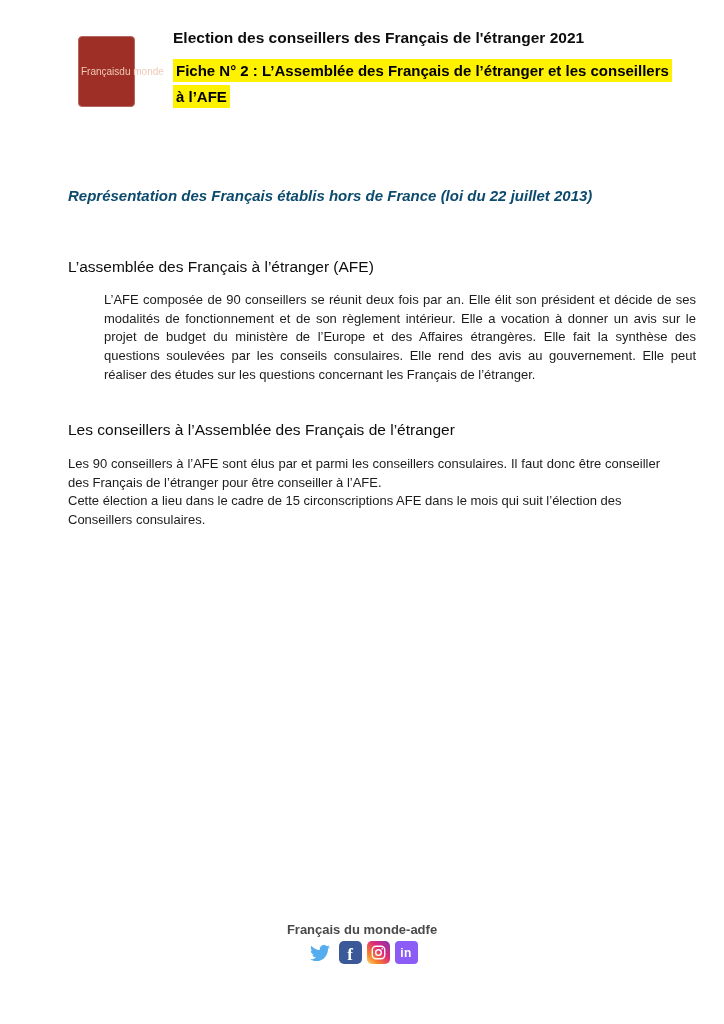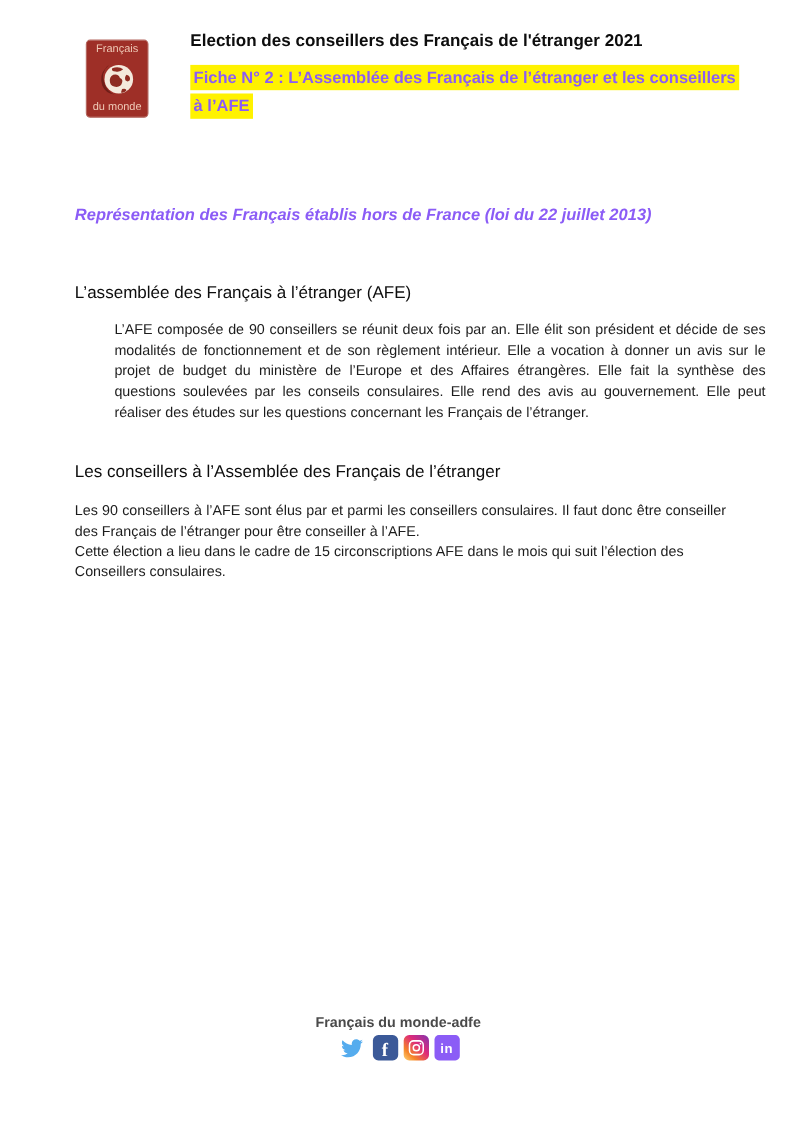--- a/index.html
+++ b/index.html
@@ -19,21 +19,21 @@
 
   
   .logo {
     position: absolute;
     left: 78px; top: 36px;
     width: 57px; height: 71px;
     background: #9E2F27;
     border: 1px solid #b4675f;
     border-radius: 4px;
     display: flex;
-    flex-direction: column;
+    flex-direction: row;
     align-items: center;
     justify-content: space-between;
     padding: 3px 2px;
   }
   .logo-text {
     color: #EFC9B6;
     font-size: 10px;
     line-height: 1;
     white-space: nowrap;
   }
@@ -48,40 +48,40 @@
   .doc-title {
     font-size: 15.5px;
     font-weight: bold;
     color: #0d0d0d;
     line-height: 1.4;
   }
   .doc-subtitle {
     margin-top: 9px;
     font-size: 15px;
     font-weight: bold;
-    color: #8b5cf6;
+    color: #000000;
     line-height: 1.78;
     width: 500px;
   }
   .doc-subtitle .hl {
     background: #FFF200;
     padding: 3px 3px;
     -webkit-box-decoration-break: clone;
     box-decoration-break: clone;
   }
 
   
   .law-heading {
     position: absolute;
     left: 68px; top: 187px;
     width: 580px;
     font-size: 15px;
     font-weight: bold;
     font-style: italic;
-    color: #8b5cf6;
+    color: #0c4a6e;
   }
   .section-heading {
     position: absolute;
     left: 68px;
     font-size: 15.5px;
     font-weight: normal;
     color: #0d0d0d;
   }
   .heading-afe { top: 258px; }
   .heading-conseillers { top: 421px; }

